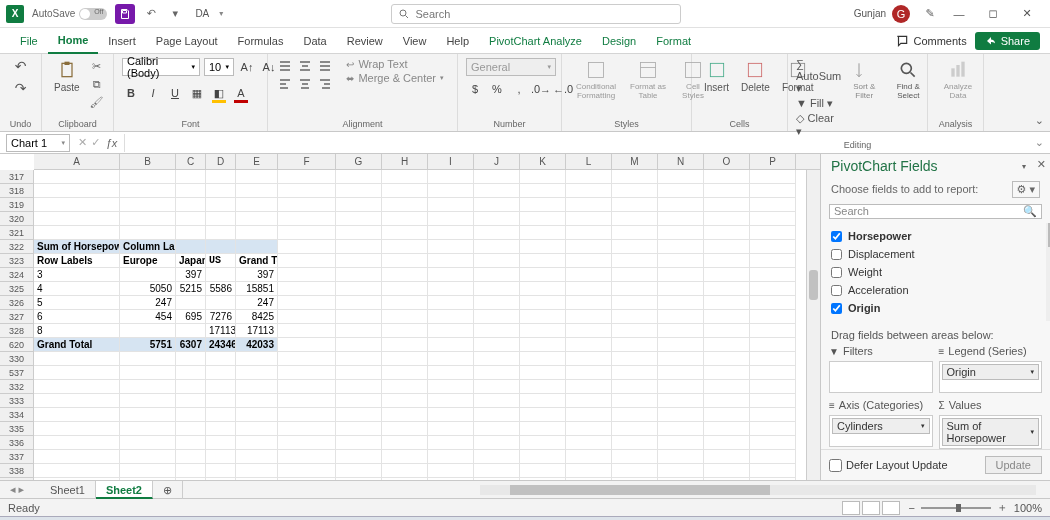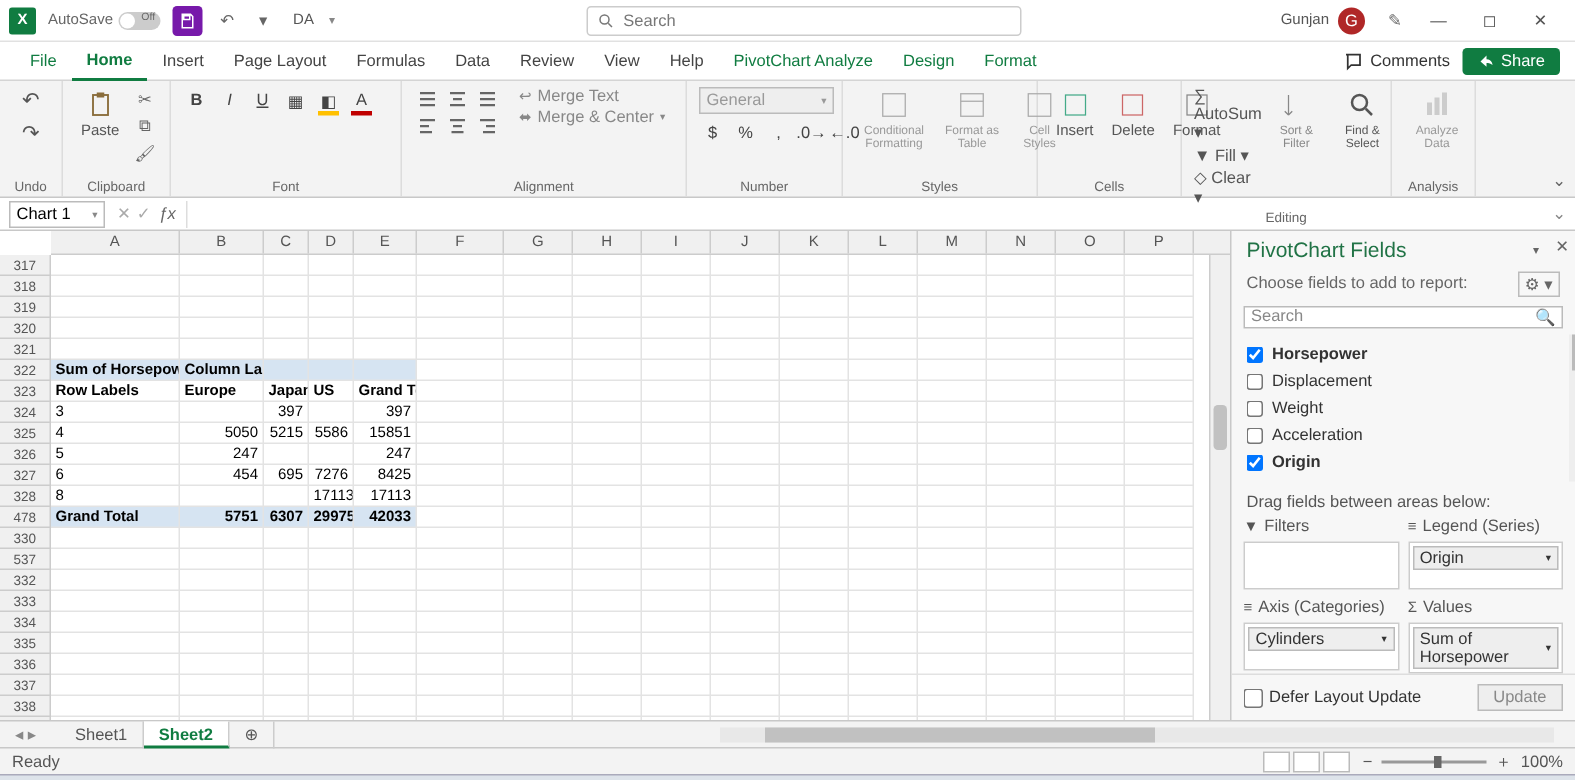--- a/index.html
+++ b/index.html
@@ -198,20 +198,32 @@
       <div class="mini-stack">
         <div class="mini-btn">✂</div>
         <div class="mini-btn">⧉</div>
         <div class="mini-btn">🖌</div>
       </div>
     </div>
     <div class="rgroup-label">Clipboard</div>
   </div>
   <div class="rgroup" style="width:154px">
     <div class="rgroup-body" style="flex-direction:column">
+      <div class="font-row">
+        <div class="font-select">
+            <span>Calibri (Body)</span>
+            <span style="font-size:7px">▾</span>
+          </div>
+        <div class="size-select">
+            <span>10</span>
+            <span style="font-size:7px">▾</span>
+          </div>
+        <span class="fbtn">A↑</span>
+        <span class="fbtn">A↓</span>
+      </div>
       <div class="font-btns">
         <span class="fbtn" style="font-weight:bold">B</span>
         <span class="fbtn" style="font-style:italic">I</span>
         <span class="fbtn" style="text-decoration:underline">U</span>
         <span class="fbtn">▦</span>
         <span class="fbtn" style="position:relative">◧<span style="position:absolute;bottom:-1px;left:2px;right:2px;height:3px;background:#ffc000"></span></span>
         <span class="fbtn" style="position:relative">A<span style="position:absolute;bottom:-1px;left:2px;right:2px;height:3px;background:#c00000"></span></span>
       </div>
     </div>
     <div class="rgroup-label">Font</div>
@@ -246,21 +258,21 @@
           </div>
         <div class="align-cell">
             <svg viewBox="0 0 12 12">
               <path d="M1 2h10M5 6h6M3 10h8"></path>
             </svg>
           </div>
       </div>
       <div style="display:flex;flex-direction:column;gap:2px;margin-left:8px;color:#888">
         <div style="display:flex;align-items:center;gap:4px">
             <span style="font-size:10px">↩</span>
-            <span>Merge Text</span>
+            <span>Wrap Text</span>
           </div>
         <div style="display:flex;align-items:center;gap:4px">
             <span style="font-size:10px">⬌</span>
             <span>Merge &amp; Center</span>
             <span style="font-size:7px">▾</span>
           </div>
       </div>
     </div>
     <div class="rgroup-label">Alignment</div>
   </div>
@@ -511,21 +523,21 @@
           <div class="cell" style="width: 46px;"></div>
           <div class="cell" style="width: 46px;"></div>
           <div class="cell" style="width: 46px;"></div>
           <div class="cell" style="width: 46px;"></div>
         </div>
         <div class="grow">
           <div class="rowhdr">323</div>
           <div class="cell b" style="width: 86px;">Row Labels</div>
           <div class="cell b" style="width: 56px;">Europe</div>
           <div class="cell b" style="width: 30px;">Japan</div>
-          <div class="cell b" style="width: 30px;">US</div>
+          <div class="cell b" style="width: 30px; font-family: Liberation Mono, monospace;">US</div>
           <div class="cell b" style="width: 42px;">Grand Total</div>
           <div class="cell" style="width: 58px;"></div>
           <div class="cell" style="width: 46px;"></div>
           <div class="cell" style="width: 46px;"></div>
           <div class="cell" style="width: 46px;"></div>
           <div class="cell" style="width: 46px;"></div>
           <div class="cell" style="width: 46px;"></div>
           <div class="cell" style="width: 46px;"></div>
           <div class="cell" style="width: 46px;"></div>
           <div class="cell" style="width: 46px;"></div>
@@ -621,25 +633,25 @@
           <div class="cell" style="width: 46px;"></div>
           <div class="cell" style="width: 46px;"></div>
           <div class="cell" style="width: 46px;"></div>
           <div class="cell" style="width: 46px;"></div>
           <div class="cell" style="width: 46px;"></div>
           <div class="cell" style="width: 46px;"></div>
           <div class="cell" style="width: 46px;"></div>
           <div class="cell" style="width: 46px;"></div>
         </div>
         <div class="grow">
-          <div class="rowhdr">478</div>
+          <div class="rowhdr">620</div>
           <div class="cell b hilite" style="width: 86px;">Grand Total</div>
           <div class="cell r b hilite" style="width: 56px;">5751</div>
           <div class="cell r b hilite" style="width: 30px;">6307</div>
-          <div class="cell r b hilite" style="width: 30px;">29975</div>
+          <div class="cell r b hilite" style="width: 30px;">24346</div>
           <div class="cell r b hilite" style="width: 42px;">42033</div>
           <div class="cell" style="width: 58px;"></div>
           <div class="cell" style="width: 46px;"></div>
           <div class="cell" style="width: 46px;"></div>
           <div class="cell" style="width: 46px;"></div>
           <div class="cell" style="width: 46px;"></div>
           <div class="cell" style="width: 46px;"></div>
           <div class="cell" style="width: 46px;"></div>
           <div class="cell" style="width: 46px;"></div>
           <div class="cell" style="width: 46px;"></div>

